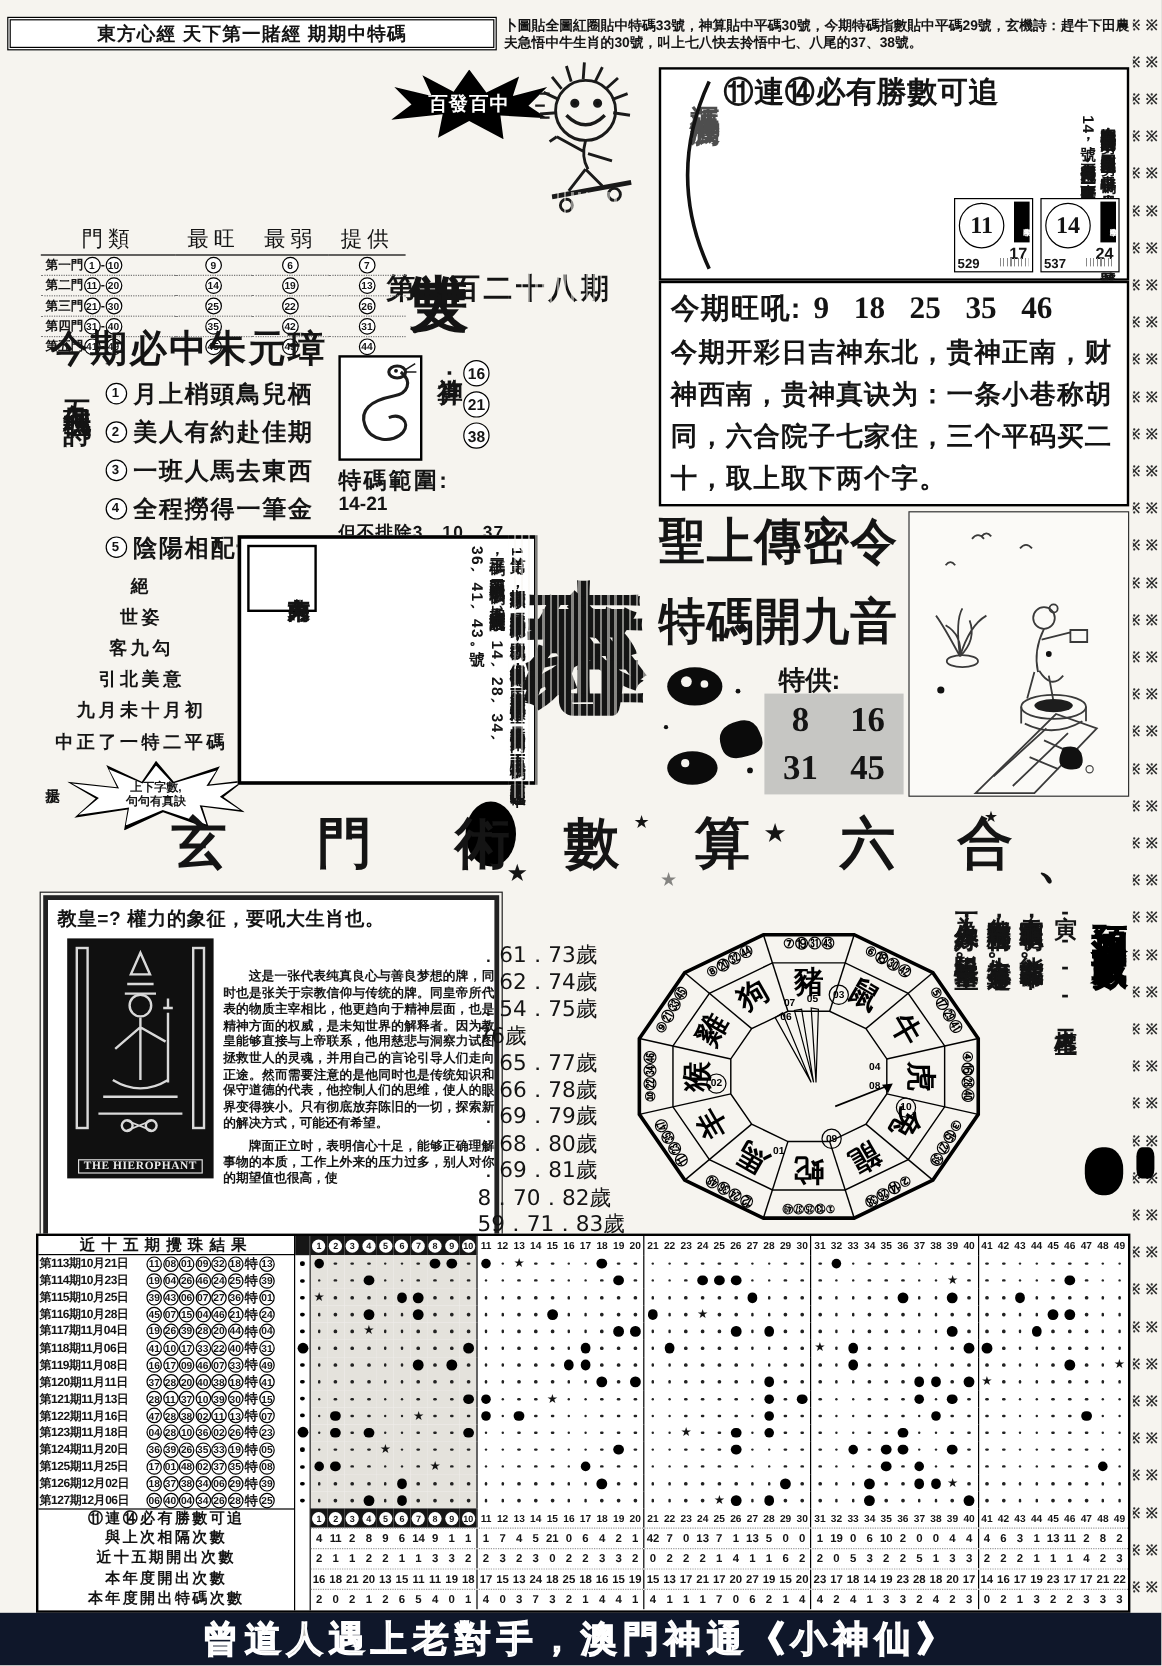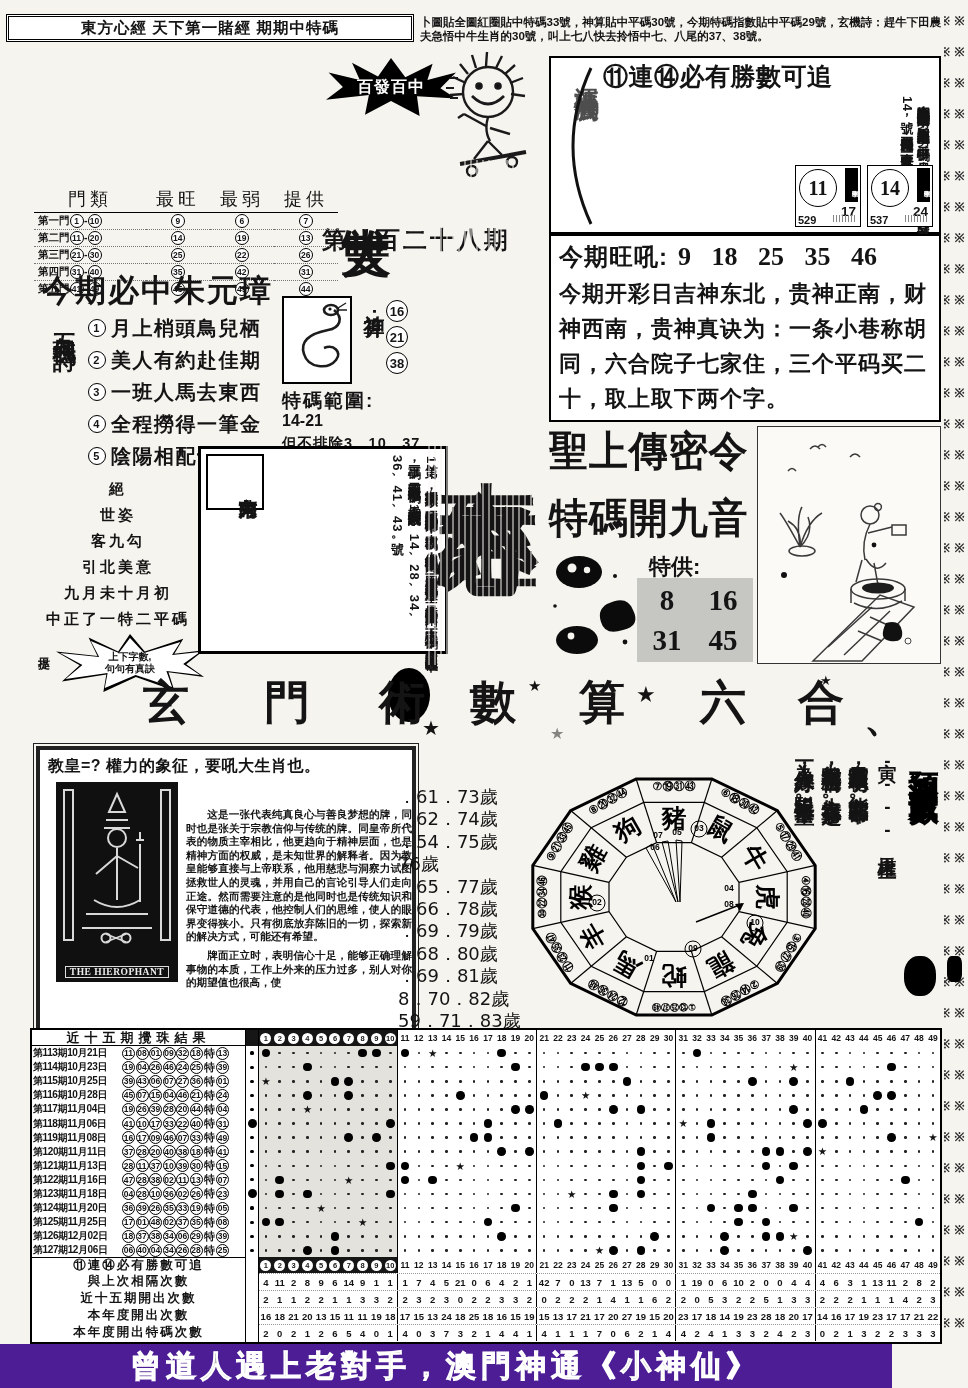--- a/index.html
+++ b/index.html
@@ -130,21 +130,21 @@
 .gc{flex:1 1 0;display:flex;align-items:center;justify-content:center;min-width:0}
 .bk{border-left:1.8px solid #000}
 .hd1{background:#161616}
 .hd1 span{width:11px;height:11px;background:#fff;border-radius:50%;font-size:7.5px;font-weight:bold;display:flex;align-items:center;justify-content:center}
 .hdn{font-size:8.5px;font-weight:bold}
 .dot{width:8.6px;height:8.6px;background:#000;border-radius:50%}
 .sd{width:2.6px;height:2.6px;background:#222;border-radius:50%}
 .gstar{font-size:10.5px;line-height:1}
 .sv{font-size:9.5px;font-weight:bold}
 
-#footerbar{left:0;top:1344px;width:892px;height:44px;background:#4c1d95;display:flex;align-items:center;justify-content:center}
+#footerbar{left:0;top:1344px;width:968px;height:44px;background:#0f172a;display:flex;align-items:center;justify-content:center}
 #footerbar span{font-size:30px;font-weight:900;letter-spacing:5px;color:#b9b7b2;-webkit-text-stroke:1px #fff;white-space:nowrap}
 
 #edge{right:2px;top:2px;width:22px;height:1338px;overflow:hidden;text-align:center;font-size:12px;line-height:14.5px;color:#2b2b2b;font-weight:bold}
 #eblob{right:6px;top:956px;width:15px;height:26px;background:#000;border-radius:30%}
 svg{display:block}
 </style>
 </head>
 <body>
 
 <div id="page">

